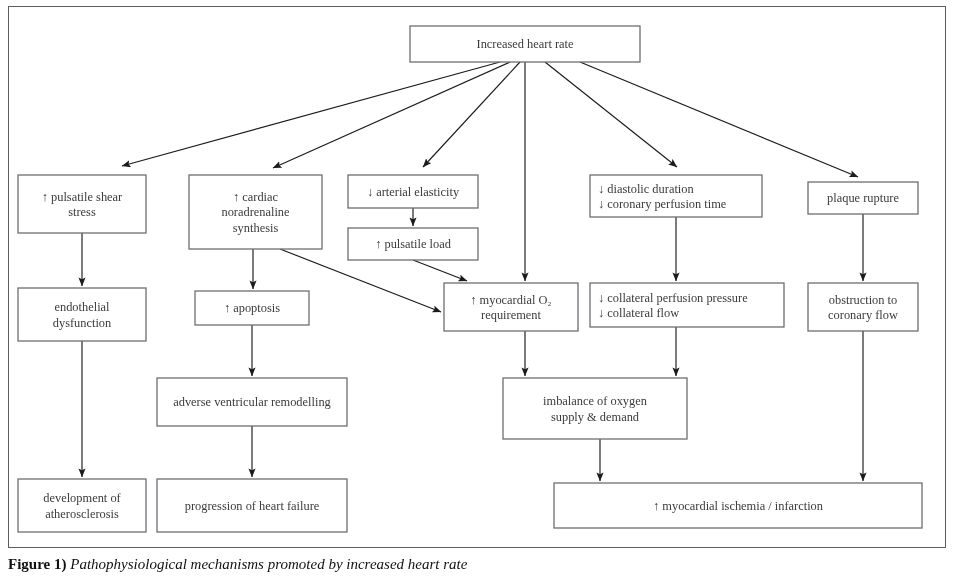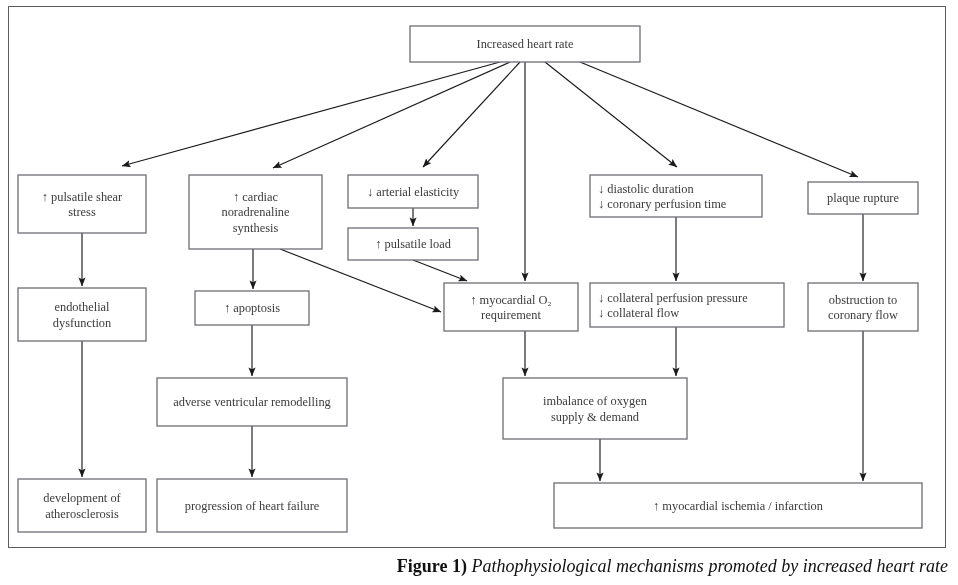--- a/index.html
+++ b/index.html
@@ -52,24 +52,23 @@
   .edge {
     stroke: #1b1b1b;
     stroke-width: 1.15;
     fill: none;
   }
   .caption {
     position: absolute;
     left: 8px;
     top: 556px;
     width: 940px;
-    font-size: 18px;
+    font-size: 15px;
     color: #111111;
     white-space: nowrap;
-    text-align: right;
   }
   .caption .cap-label {
     font-weight: bold;
     font-family: "Liberation Serif", "DejaVu Serif", serif;
   }
   .caption .cap-text {
     font-style: italic;
     font-family: "Liberation Serif", "DejaVu Serif", serif;
   }
 </style>

